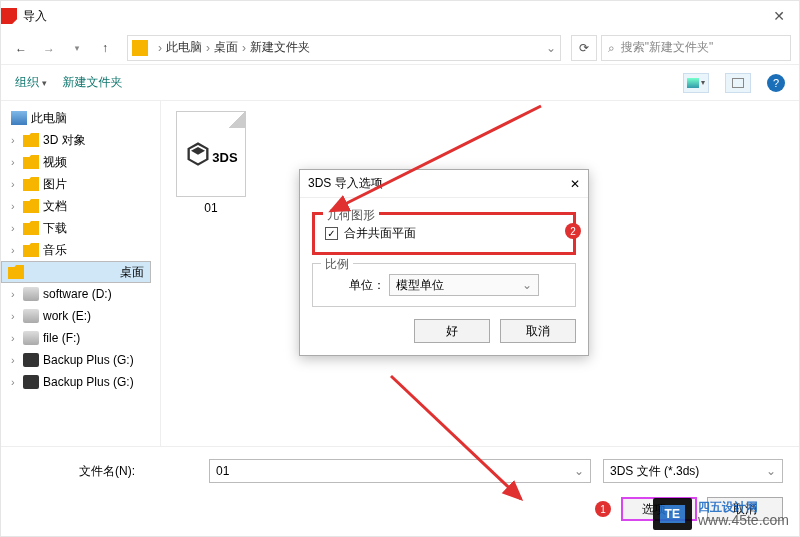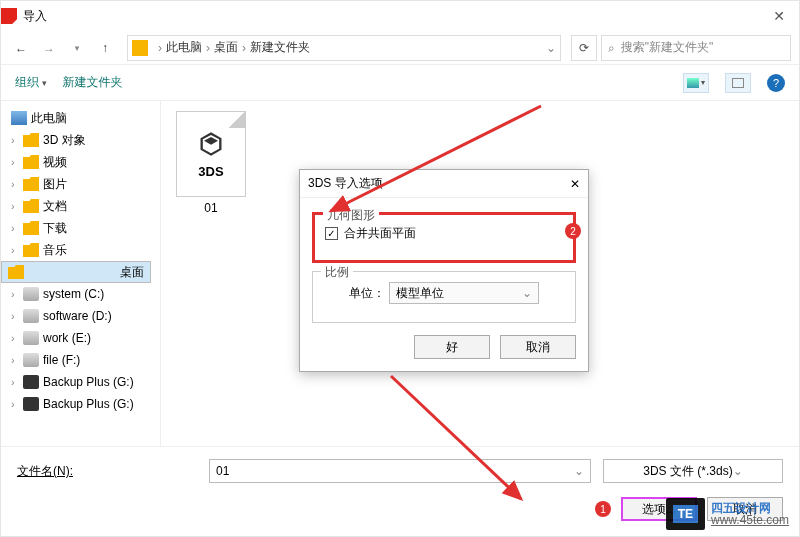--- a/index.html
+++ b/index.html
@@ -39,53 +39,53 @@
 .tree-item.chev::before { content:"›"; position:absolute; left:10px; color:#888; font-size:11px;}
 .tree-item.root { padding-left:10px; }
 .ico { width:16px; height:14px; display:inline-block; }
 .ico-pc { background: linear-gradient(#7fb8e8,#3d7dbf); }
 .ico-folder { background: #f7b500; clip-path: polygon(0 15%, 40% 15%, 50% 0, 100% 0, 100% 100%, 0 100%); }
 .ico-drive { background: linear-gradient(#ddd,#aaa); border-radius:2px; }
 .ico-ext { background: #333; border-radius:2px; }
 
 .filepane { flex:1; padding: 10px; display:flex; align-items:flex-start; gap:20px; }
 .file-item { width: 80px; text-align:center; }
-.thumb { width:70px; height:86px; border:1px solid #ccc; background:#fff; display:flex; flex-direction:column; align-items:center; justify-content:center; margin:0 auto 4px; position:relative; }
+.thumb { width:70px; height:86px; border:1px solid #ccc; background:#fff; display:flex; flex-direction:row; align-items:center; justify-content:center; margin:0 auto 4px; position:relative; }
 .thumb::before { content:""; position:absolute; top:0; right:0; width:16px; height:16px; background:linear-gradient(135deg,#fff 50%,#ccc 50%); }
 .thumb .cube { width:28px; height:28px; }
 .thumb .ext { font-weight:bold; margin-top:6px; font-size:13px; }
 
 .bottombar { position:absolute; bottom:0; left:0; right:0; height:90px; border-top:1px solid #eee; padding: 12px 16px;}
 .row { display:flex; align-items:center; gap:12px; }
-.row .lbl { width:180px; text-align:left;text-decoration:underline; }
+.row .lbl { width:180px; text-align:center; }
 .fn-input { flex:1; height:24px; border:1px solid #bbb; padding:0 6px; display:flex; align-items:center; justify-content:space-between; }
-.ft-select { width: 180px; height:24px; border:1px solid #bbb; padding:0 6px; display:flex; align-items:center; justify-content:center; }
+.ft-select { width: 180px; height:24px; border:1px solid #bbb; padding:0 6px; display:flex; align-items:center; justify-content:space-between; }
 .btnrow { display:flex; justify-content:flex-end; gap:10px; margin-top:14px; align-items:center;}
 .btn { min-width:76px; height:24px; border:1px solid #aaa; background:#f3f3f3; display:flex; align-items:center; justify-content:center; padding:0 10px;}
 .btn.highlight { border:2px solid #d946ef; }
 
 .badge { width:16px; height:16px; border-radius:50%; background:#e03030; color:#fff; display:inline-flex; align-items:center; justify-content:center; font-size:10px; }
 
 .dialog { position:absolute; left:298px; top:168px; width:290px; background:#fff; border:1px solid #aaa; box-shadow: 0 3px 12px rgba(0,0,0,.25); }
 .dialog .dtitle { height:28px; display:flex; align-items:center; padding:0 8px; justify-content:space-between; border-bottom:1px solid #eee;}
 .dialog .body { padding:6px 12px 12px; }
-.group { border:1px solid #ccc; margin-top:8px; padding:10px 10px 18px; position:relative; }
+.group { border:1px solid #ccc; margin-top:8px; padding:10px 10px 10px; position:relative; }
 .group .glabel { position:absolute; top:-8px; left:8px; background:#fff; padding:0 4px; color:#555; }
 .group.hl { border:3px solid #e03030; }
 .group .row2 { display:flex; align-items:center; gap:6px; }
 .chk { width:13px; height:13px; border:1px solid #555; display:inline-flex; align-items:center; justify-content:center; font-size:10px; }
 .sel { border:1px solid #bbb; height:22px; width:150px; display:flex; align-items:center; justify-content:space-between; padding:0 6px; background:#fafafa; }
 .dialog .btns { display:flex; justify-content:flex-end; gap:10px; margin-top:12px; }
 
 .arrow-svg { position:absolute; pointer-events:none; }
 
 .watermark { position:absolute; right:10px; bottom:6px; display:flex; align-items:center; gap:6px; opacity:.9;}
 .watermark .wm { background:#206bc4; color:#fff; font-weight:bold; padding:2px 5px; border:7px solid #000000; border-radius:2px;}
 .watermark .wt { color:#206bc4; font-size:13px; font-weight:bold; display:flex; flex-direction:column; line-height:1;}
-.watermark .wt small { font-size:12px; color:#555; font-weight:normal;text-decoration:underline;}
+.watermark .wt small { font-size:14px; color:#555; font-weight:normal;}
 </style>
 </head>
 <body>
 
 <div class="titlebar">
   <span class="app-icon"></span>
   <span class="title">导入</span>
   <span class="spacer"></span>
   <span class="close">✕</span>
 </div>
@@ -151,24 +151,20 @@
         <span class="ico ico-folder"></span>
         <span>下载</span>
       </div>
       <div class="tree-item chev">
         <span class="ico ico-folder"></span>
         <span>音乐</span>
       </div>
       <div class="tree-item sel chev">
         <span class="ico ico-folder"></span>
         <span>桌面</span>
-      </div>
-      <div class="tree-item chev">
-        <span class="ico ico-drive"></span>
-        <span>system (C:)</span>
       </div>
       <div class="tree-item chev">
         <span class="ico ico-drive"></span>
         <span>software (D:)</span>
       </div>
       <div class="tree-item chev">
         <span class="ico ico-drive"></span>
         <span>work (E:)</span>
       </div>
       <div class="tree-item chev">

